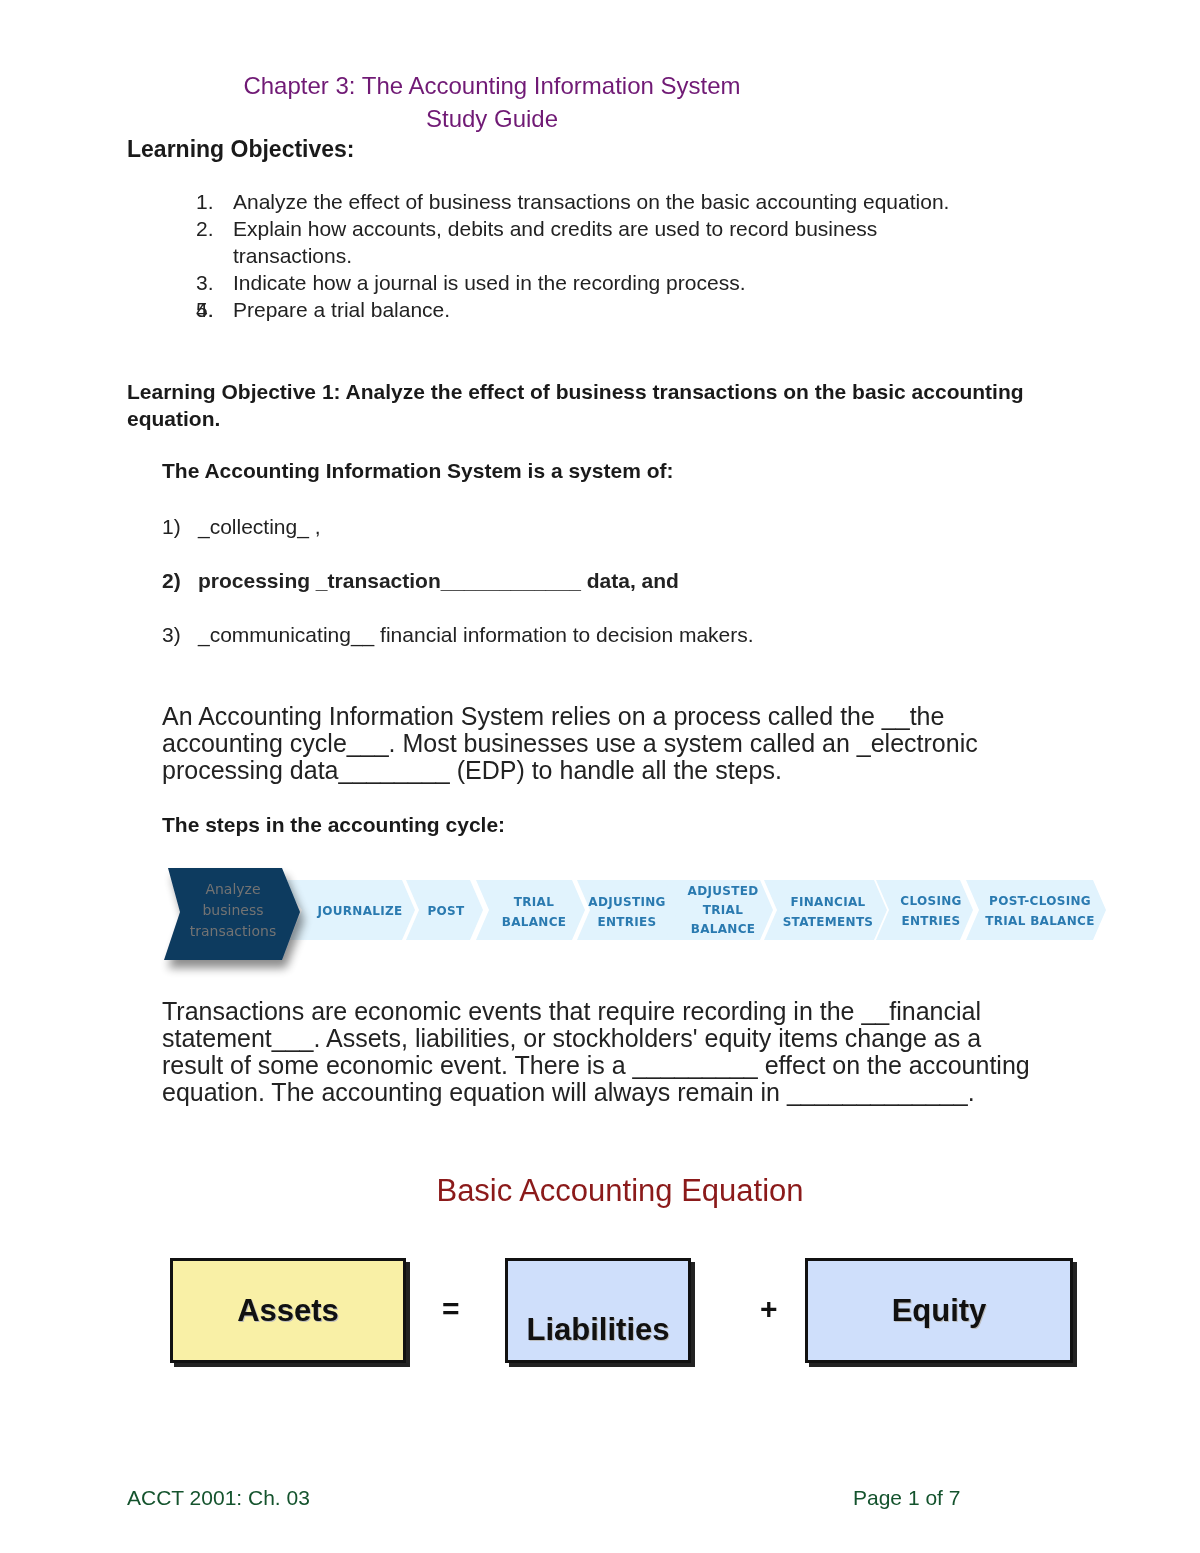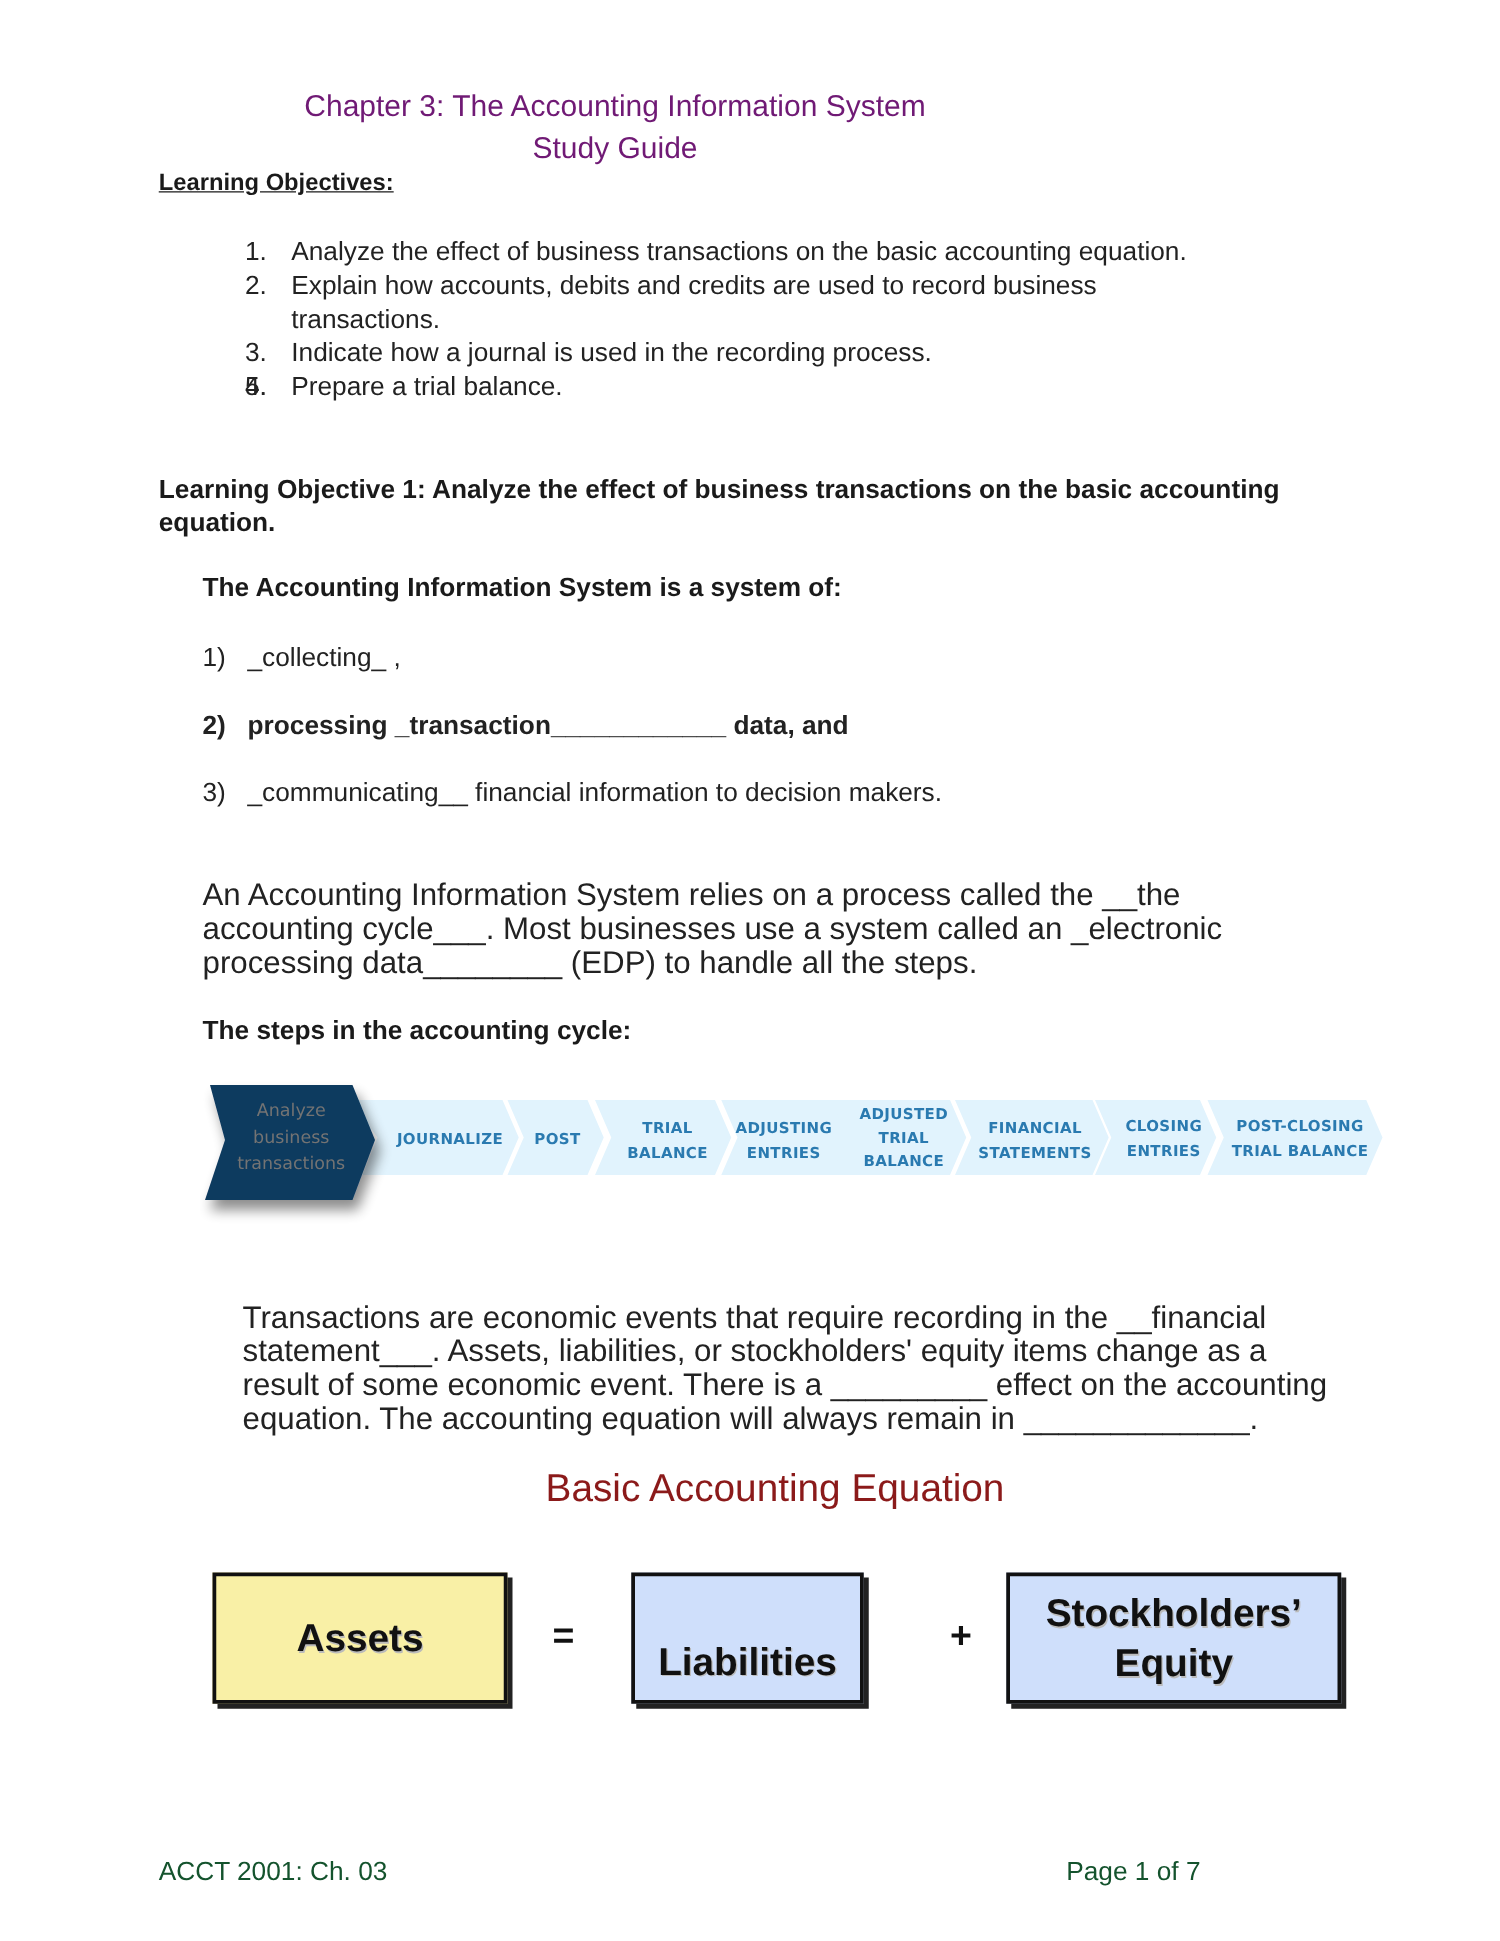--- a/index.html
+++ b/index.html
@@ -6,21 +6,21 @@
     html, body { width: 1200px; height: 1553px; background: #ffffff; }
     body {
       position: relative;
       font-family: "Liberation Sans", "DejaVu Sans", sans-serif;
       color: #1a1a1a;
       font-size: 21px;
       overflow: hidden;
     }
     .abs { position: absolute; }
     .title { left: 0; width: 984px; text-align: center; font-size: 24px; color: #701a75; }
-    .lo-head { left: 127px; top: 136px; font-size: 19px; font-weight: bold; text-decoration: underline; }
+    .lo-head { left: 127px; top: 136px; font-size: 23px; font-weight: bold; }
     .objectives { left: 196px; top: 188px; width: 880px; list-style: none; }
     .objectives li { position: relative; padding-left: 37px; line-height: 27px; font-size: 21px; color: #222; }
     .objectives li .num { position: absolute; left: 0; top: 0; }
     .lo1 { left: 127px; top: 378px; width: 900px; font-size: 21px; font-weight: bold; line-height: 27px; }
     .ais-head { left: 162px; top: 459px; font-size: 21px; font-weight: bold; }
     .sysitem { left: 162px; font-size: 21px; color: #222; }
     .sysitem .n { display: inline-block; width: 36px; }
     .para { left: 162px; width: 880px; font-size: 25px; line-height: 27px; color: #222; }
     .steps-head { left: 162px; top: 813px; font-size: 21px; font-weight: bold; }
 
@@ -168,31 +168,30 @@
   <div class="step-label" style="left:728px; top:31px; width:86px;">
     <div>CLOSING</div>
     <div>ENTRIES</div>
   </div>
   <div class="step-label" style="left:818px; top:31px; width:124px;">
     <div>POST-CLOSING</div>
     <div>TRIAL BALANCE</div>
   </div>
 </div>
 
-<div class="abs para" style="top:1041px;margin-left:32px;">Transactions are economic events that require recording in the __financial statement___. Assets, liabilities, or stockholders' equity items change as a result of some economic event. There is a _________ effect on the accounting equation. The accounting equation will always remain in _____________.</div>
+<div class="abs para" style="top:998px;">Transactions are economic events that require recording in the __financial statement___. Assets, liabilities, or stockholders' equity items change as a result of some economic event. There is a _________ effect on the accounting equation. The accounting equation will always remain in _____________.</div>
 
 <div class="abs eq-title">Basic Accounting Equation</div>
 
 <div class="eq-box" style="left:170px; top:1258px; width:236px; height:105px; background:#f9f0a6;">
   <span>Assets</span>
 </div>
 <div class="eq-op" style="left:442px; top:1292px;">=</div>
 <div class="eq-box" style="left:505px; top:1258px; width:186px; height:105px; background:#cfdffb; align-items:center; padding-top:39px;">
   <span>Liabilities</span>
 </div>
 <div class="eq-op" style="left:760px; top:1292px;">+</div>
 <div class="eq-box" style="left:805px; top:1258px; width:268px; height:105px; background:#cfdffb; flex-direction:column;">
-  <span>Stockholders’</span>
   <span>Equity</span>
 </div>
 
 <div class="abs footer" style="left:127px;">ACCT 2001: Ch. 03</div>
 <div class="abs footer" style="left:853px;">Page 1 of 7</div>
 
 </body></html>

